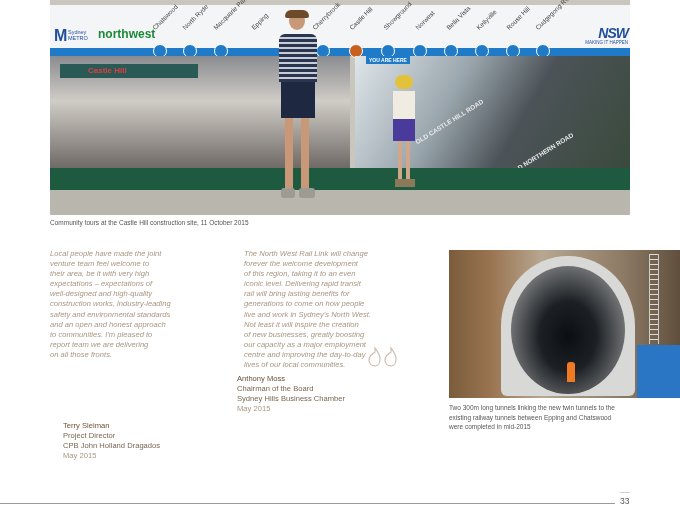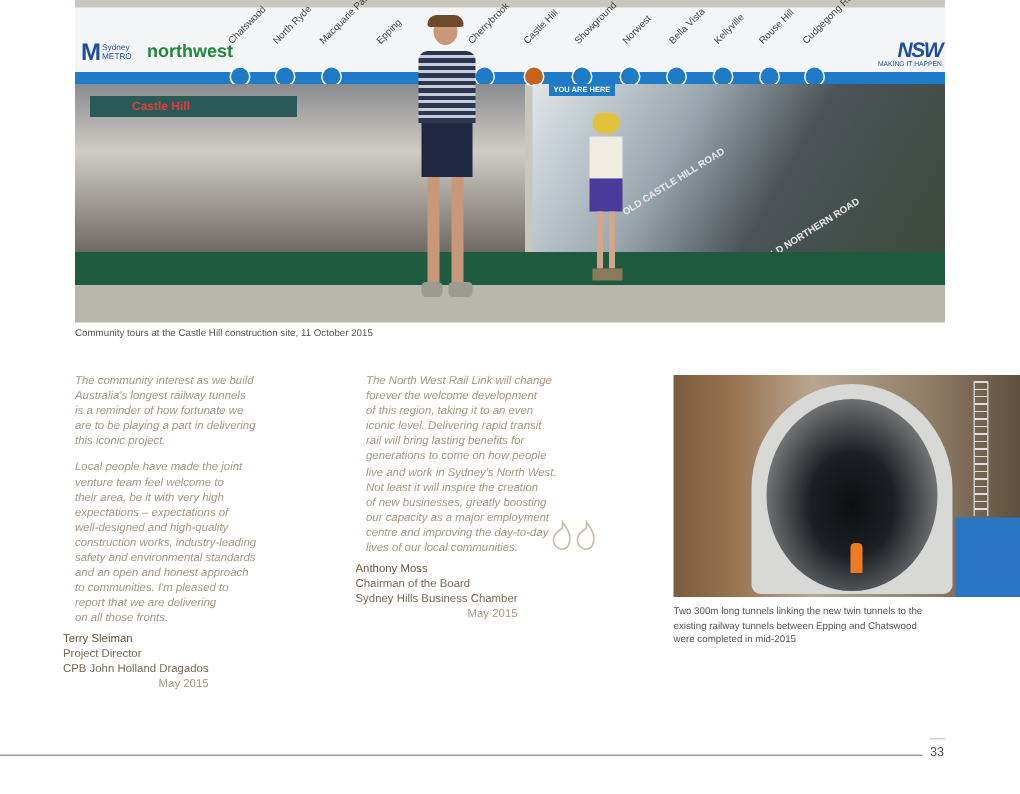--- a/index.html
+++ b/index.html
@@ -38,21 +38,21 @@
   .kid .shirt{position:absolute;left:3px;top:16px;width:22px;height:28px;background:#f0ece2;}
   .kid .shorts{position:absolute;left:3px;top:44px;width:22px;height:22px;background:#4a3a9c;}
   .kid .legs{position:absolute;left:8px;top:66px;width:12px;height:38px;background:repeating-linear-gradient(90deg,#d2a688 0 4px,transparent 4px 8px);}
   .kid .shoes{position:absolute;left:5px;top:104px;width:20px;height:8px;background:#8a7a5a;}
 
   .caption{font-size:6.5px;color:#555;}
   .quote{font-style:italic;color:#a89680;font-size:7.6px;line-height:10.1px;}
   .quote p{margin:0 0 7px 0;}
   .sig{font-size:7.6px;line-height:10px;color:#7a6650;}
   .sig .name{font-weight:normal;color:#6a5236;}
-  .sig .date{color:#a89680;text-align:right;}
+  .sig .date{color:#a89680;}
   .quote-mark{position:absolute;left:368px;top:346px;}
   .photo-tunnel{left:449px;top:250px;width:231px;height:148px;overflow:hidden;background:linear-gradient(90deg,#7a5c3c 0%,#9a7450 18%,#b7a690 40%,#8d7b66 75%,#5f4f3c 100%);}
   .tunnel-frame{position:absolute;left:52px;top:6px;width:134px;height:140px;background:#d8d8d6;border-radius:50% 50% 6px 6px;}
   .tunnel-ring{position:absolute;left:62px;top:16px;width:114px;height:128px;border-radius:50%;background:radial-gradient(ellipse at 50% 55%,#0c0f12 0%,#1c2024 35%,#6c6e70 70%,#b5b6b4 100%);}
   .worker{position:absolute;left:118px;top:112px;width:8px;height:20px;background:#ef7a22;border-radius:3px 3px 0 0;}
   .lift{position:absolute;left:188px;top:95px;width:43px;height:53px;background:#2a76c4;}
   .ladder{position:absolute;left:200px;top:4px;width:8px;height:90px;background:repeating-linear-gradient(180deg,#ddd 0 1px,transparent 1px 5px);border-left:1px solid #ccc;border-right:1px solid #ccc;}
   .footer-line{left:0;top:503px;width:615px;height:1px;background:#9a9a9a;}
   .footer-tick{left:620px;top:492px;width:10px;height:1px;background:#cfcfcf;}
   .page-num{left:620px;top:496px;font-size:8.5px;color:#555;}
@@ -120,41 +120,34 @@
       <div class="shorts"></div>
       <div class="legs"></div>
       <div class="shoes"></div>
   </div>
 </div>
 
 <div class="abs caption" style="left:50px;top:219px;">Community tours at the Castle Hill construction site, 11 October 2015</div>
 
 <div class="abs quote" style="left:50px;top:249px;width:180px;">
   <p>
-    <span>The community interest as we build</span><br>
-    <span>Australia's longest railway tunnels</span><br>
-    <span>is a reminder of how fortunate we</span><br>
-    <span>are to be playing a part in delivering</span><br>
-    <span>this iconic project.</span>
-  </p>
-  <p>
     <span>Local people have made the joint</span><br>
     <span>venture team feel welcome to</span><br>
     <span>their area, be it with very high</span><br>
     <span>expectations – expectations of</span><br>
     <span>well-designed and high-quality</span><br>
     <span>construction works, industry-leading</span><br>
     <span>safety and environmental standards</span><br>
     <span>and an open and honest approach</span><br>
     <span>to communities. I'm pleased to</span><br>
-    <span>report that we are delivering</span><br>
+    <span>report team we are delivering</span><br>
     <span>on all those fronts.</span>
   </p>
 </div>
-<div class="abs sig" style="left:42px;top:421px;">
+<div class="abs sig" style="left:63px;top:421px;">
   <div class="name">Terry Sleiman</div>
   <div>Project Director</div>
   <div>CPB John Holland Dragados</div>
   <div class="date">May 2015</div>
 </div>
 
 <div class="abs quote" style="left:224px;top:249px;width:190px;margin-left:20px;">
   <p>
     <span>The North West Rail Link will change</span><br>
     <span>forever the welcome development</span><br>

